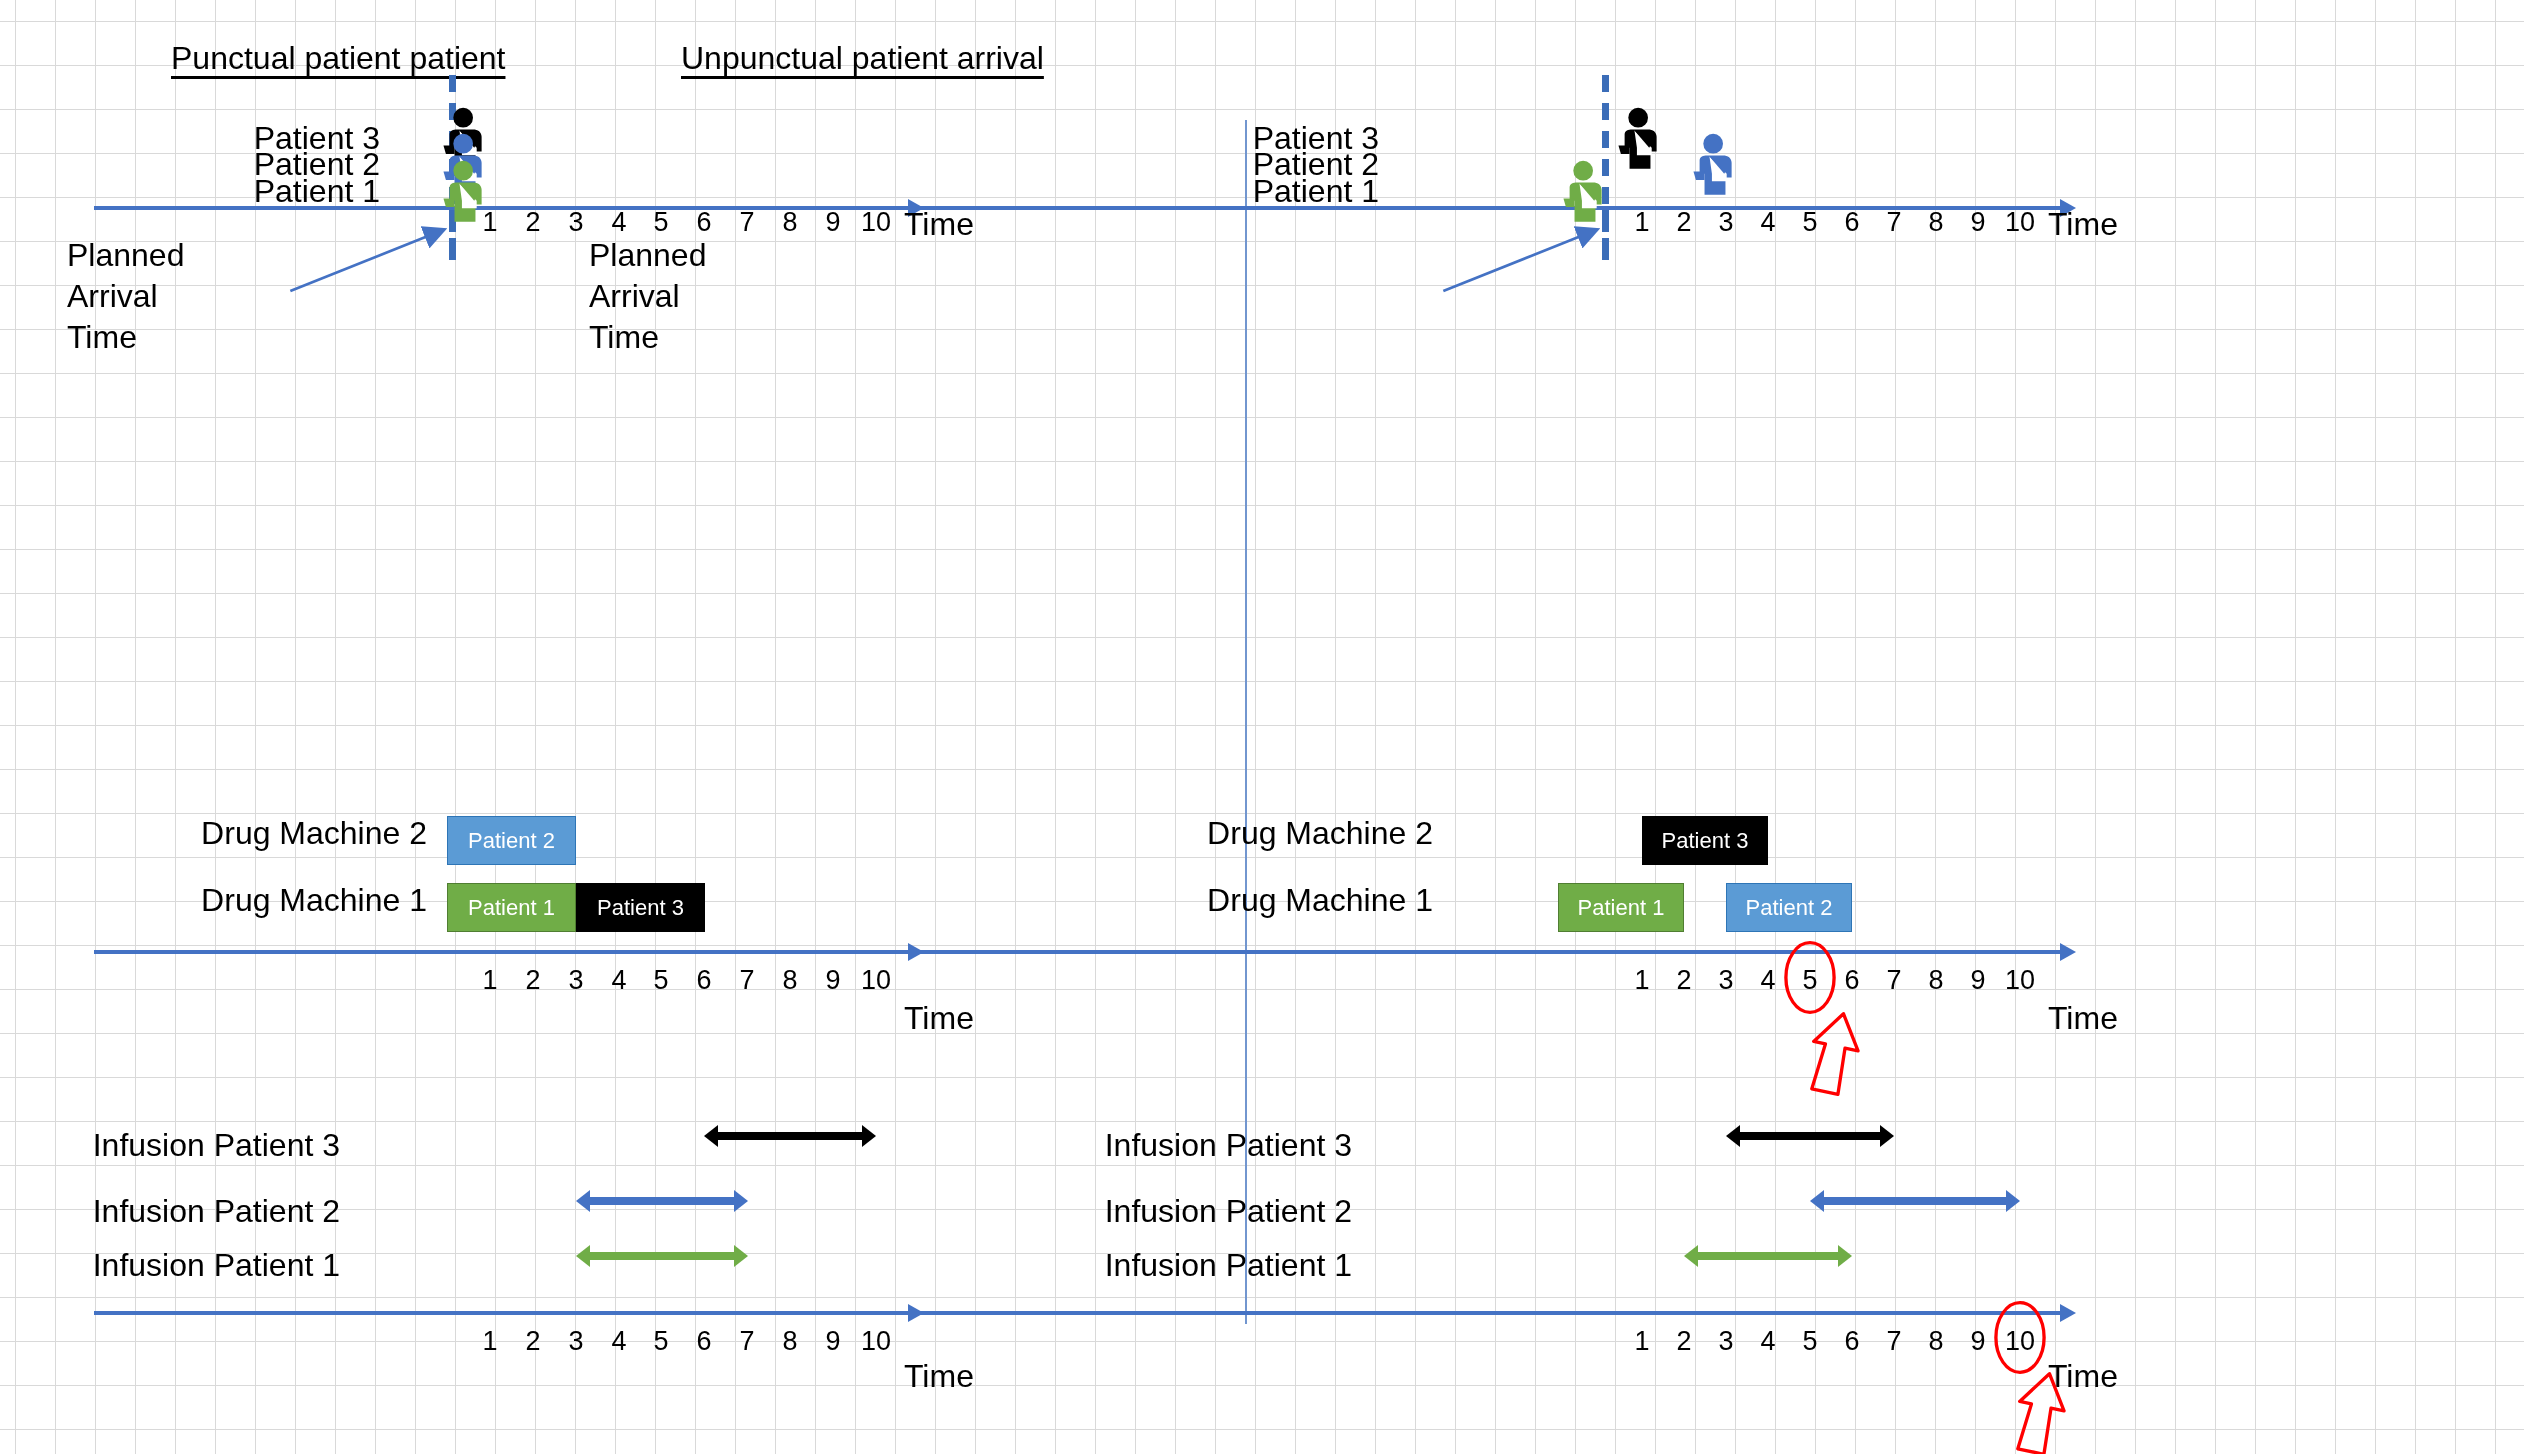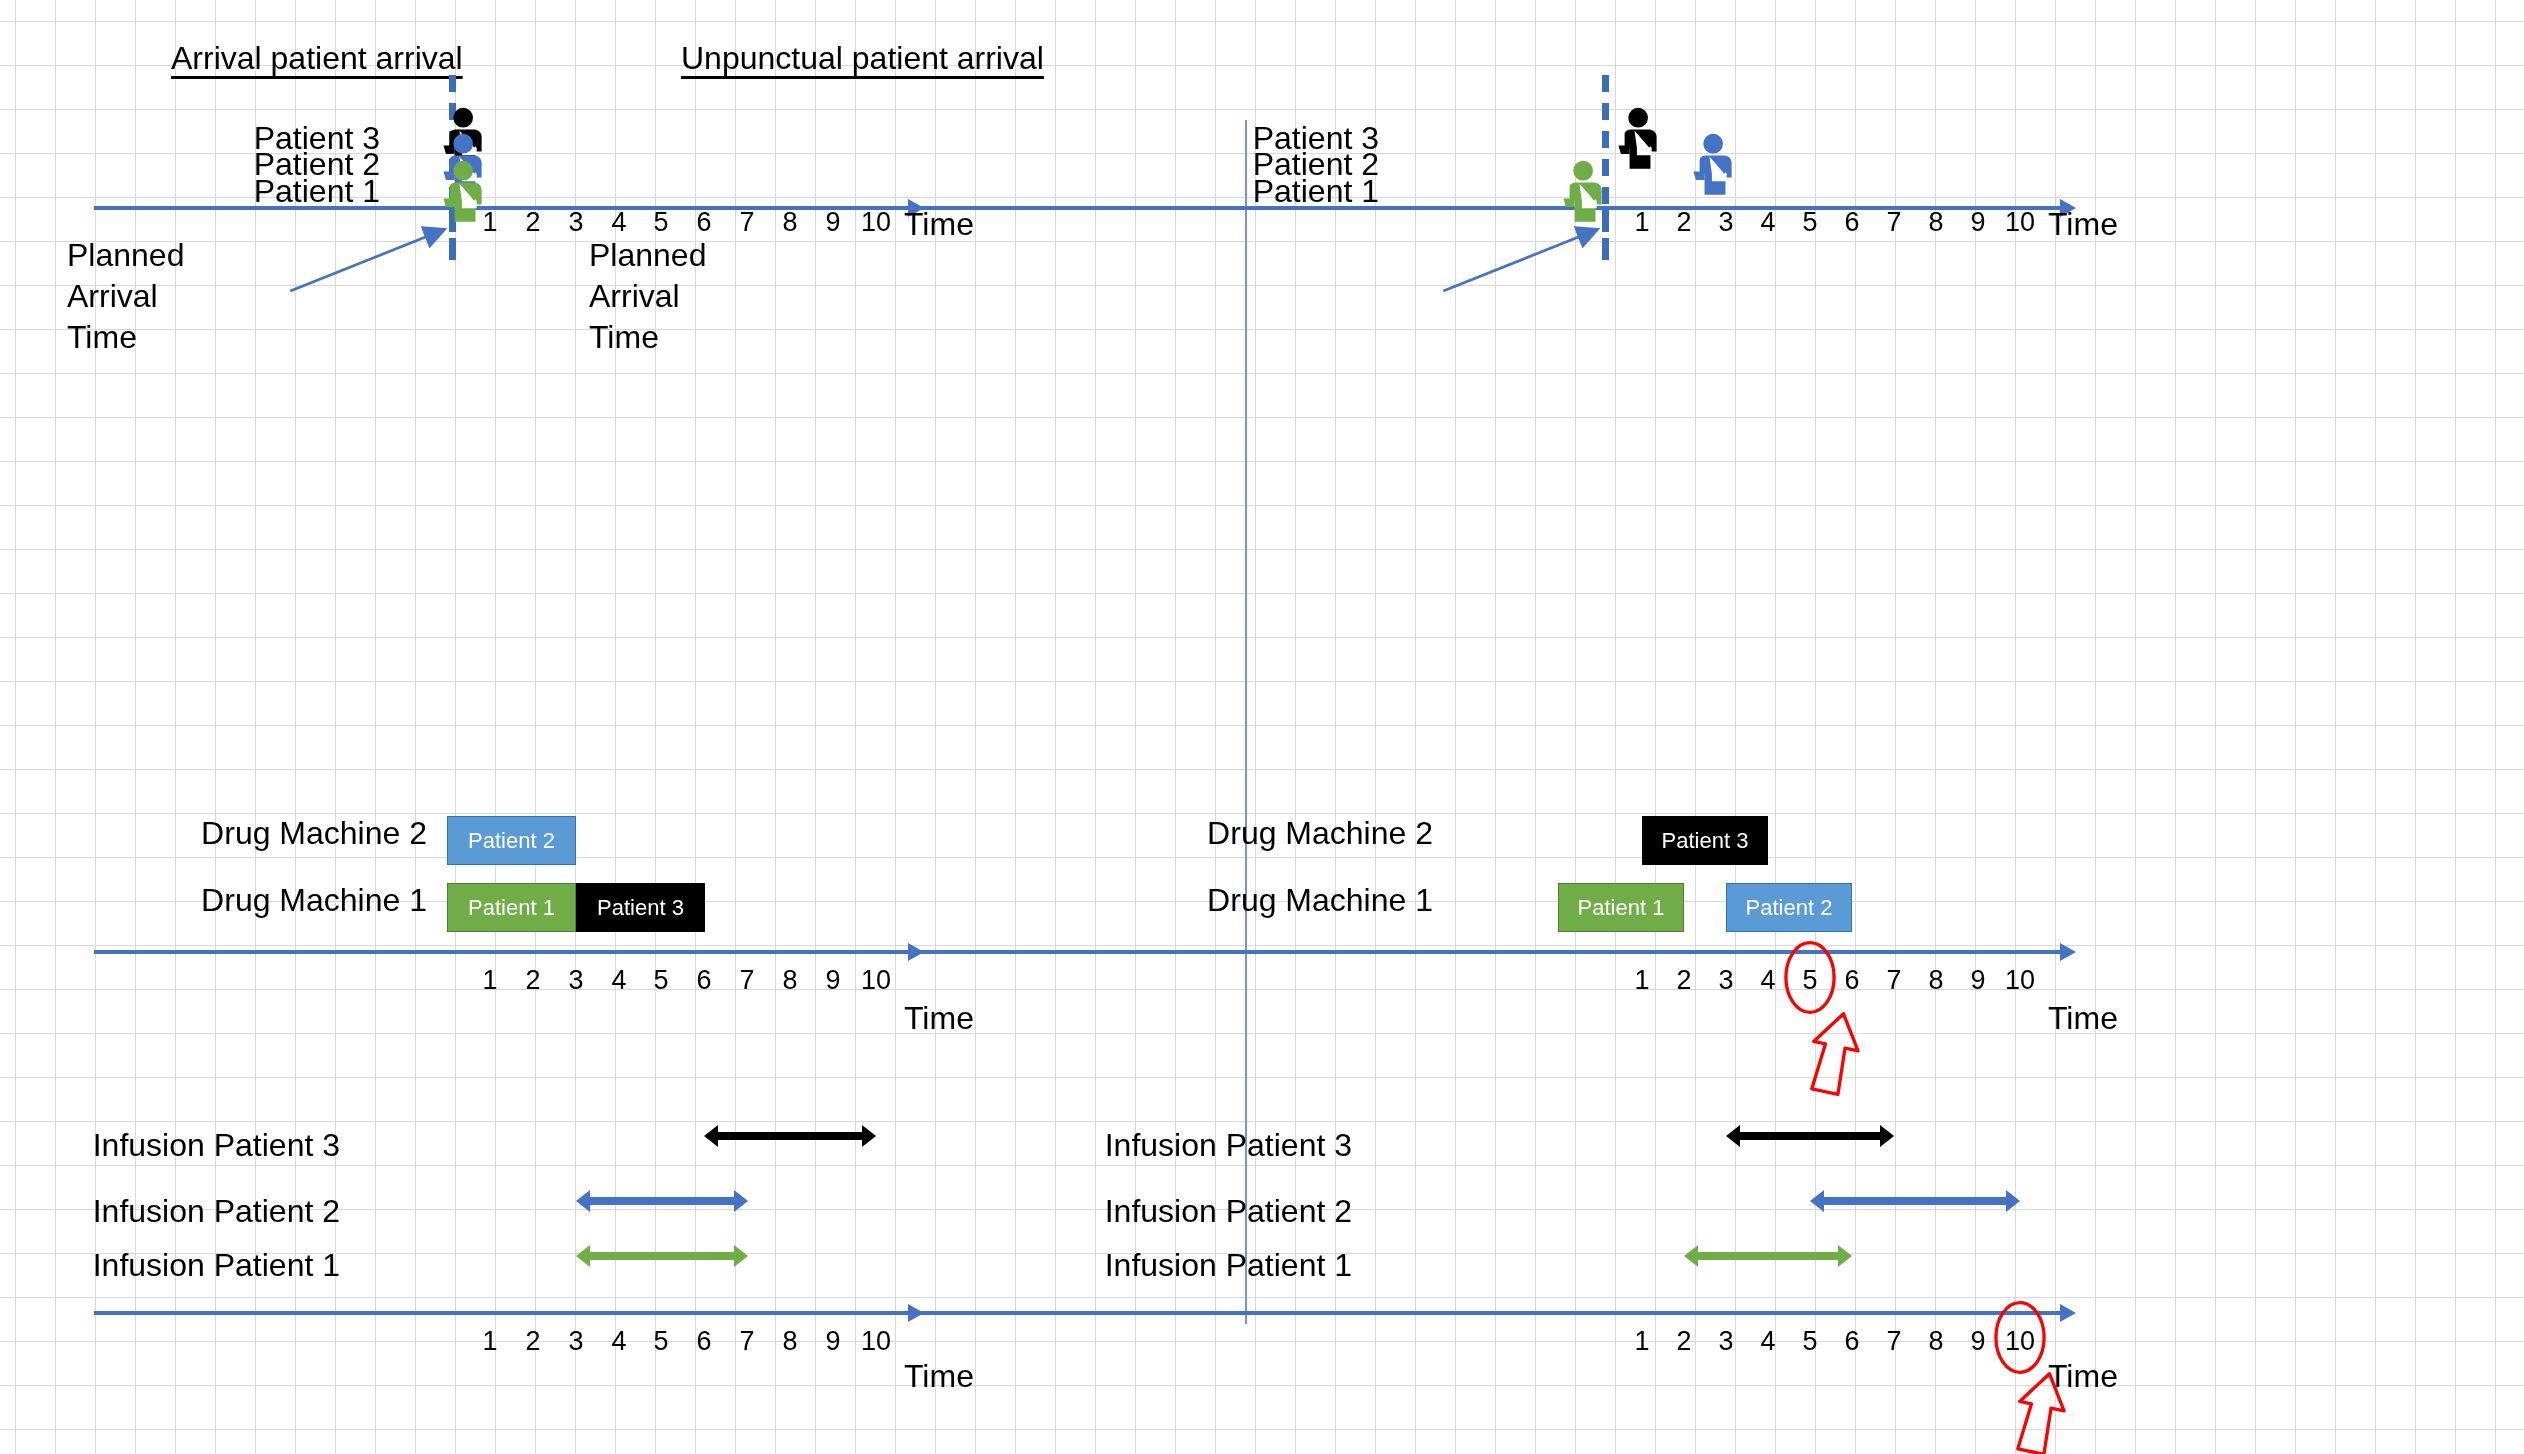--- a/index.html
+++ b/index.html
@@ -52,21 +52,21 @@
   .callout{position:absolute;overflow:visible;pointer-events:none;}
   .redmark{position:absolute;overflow:visible;pointer-events:none;}
 </style>
 </head>
 <body>
 
 <div id="root">
   <div class="grid"></div>
   <div class="divider"></div>
   <div id="layer">
-      <div class="title" style="left: 171px; top: 40px;">Arrival patient arrival</div>
+      <div class="title" style="left: 171px; top: 40px;">Punctual patient patient</div>
       <div class="axis" style="left: 94px; top: 206px; width: 815px;">
         <div class="head"></div>
       </div>
       <div class="dash" style="left: 449px; top: 75px; height: 194px;"></div>
       <div class="dash" style="left: 449px; top: 210px; height: 54px;"></div>
       <div class="tick" style="left: 490px; top: 207px;">1</div>
       <div class="tick" style="left: 533px; top: 207px;">2</div>
       <div class="tick" style="left: 576px; top: 207px;">3</div>
       <div class="tick" style="left: 619px; top: 207px;">4</div>
       <div class="tick" style="left: 661px; top: 207px;">5</div>

